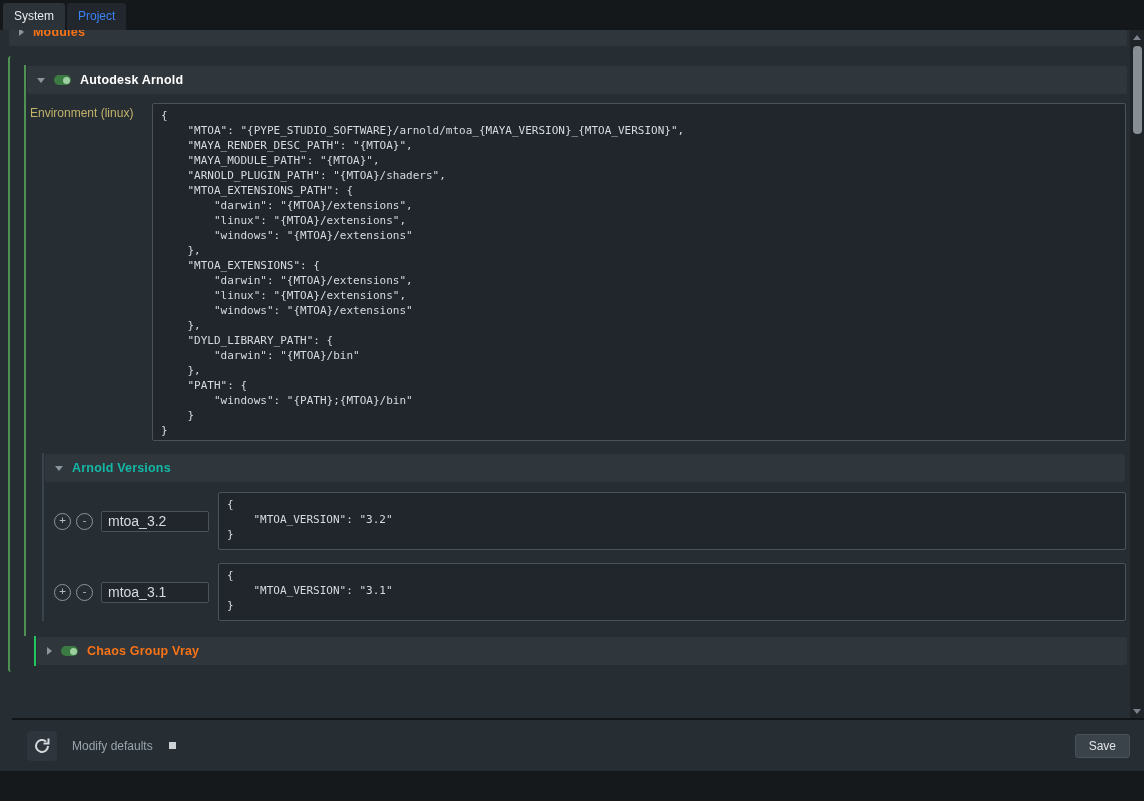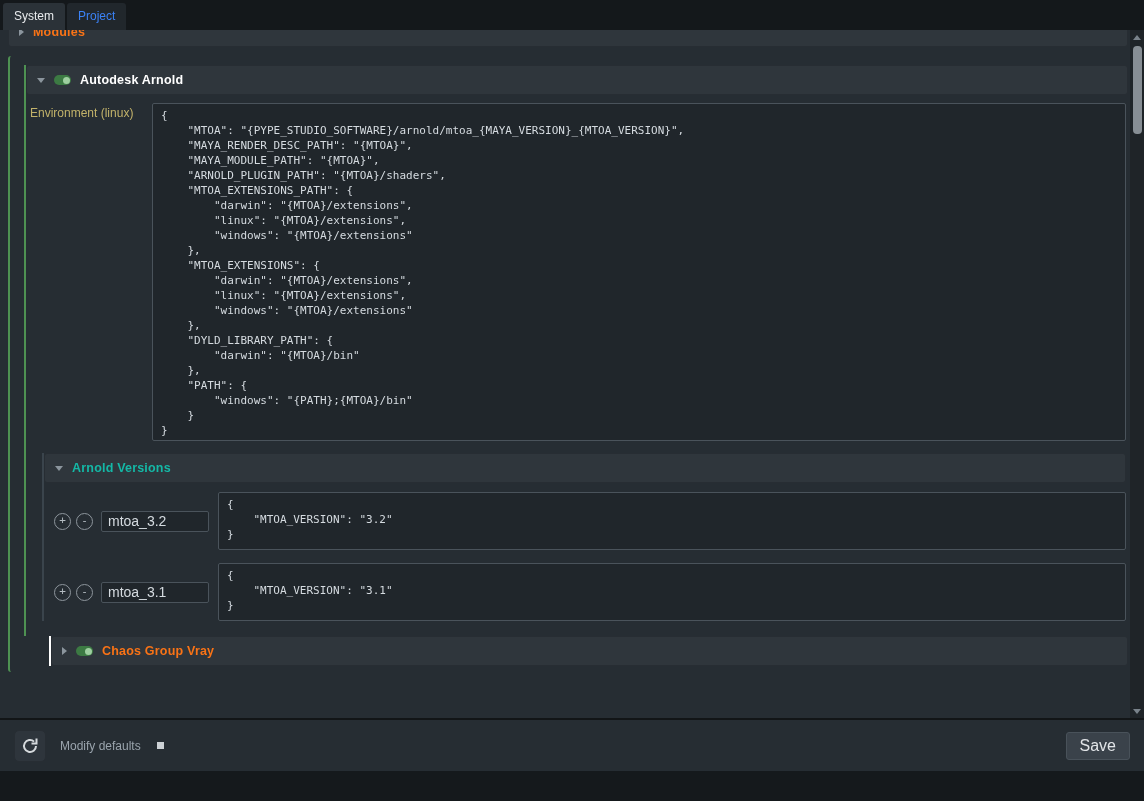--- a/index.html
+++ b/index.html
@@ -60,39 +60,39 @@
     width:17px; height:17px; border-radius:50%; border:1px solid #8d959c; background:transparent;
     color:#b4bcc2; font-size:11px; line-height:14px; text-align:center; padding:0; cursor:default;
     font-family:"DejaVu Sans Mono", monospace;
   }
   .key-input {
     width:108px; height:21px; background:#20262b; border:1px solid #4a535b; border-radius:2px;
     color:#d5dbe0; font-size:14px; padding:0 6px; margin-left:3px; outline:none;
   }
   .ver-box { flex:1; height:58px; margin-left:4px; }
 
-  .section-vray { margin-left:25px; border-left:2px solid #ffffff; }
+  .section-vray { margin-left:10px; border-left:2px solid #22c55e; }
 
   
   .scrollbar { width:14px; background:#1f2428; display:flex; flex-direction:column; align-items:center; flex-shrink:0; }
   .sb-btn { width:14px; height:14px; display:flex; align-items:center; justify-content:center; }
   .sb-up { width:0; height:0; border-left:4px solid transparent; border-right:4px solid transparent; border-bottom:5px solid #79828a; }
   .sb-down { width:0; height:0; border-left:4px solid transparent; border-right:4px solid transparent; border-top:5px solid #79828a; }
   .sb-thumb { width:9px; height:88px; background:#878e94; border-radius:4px; margin-top:2px; }
   .sb-space { flex:1; }
 
   
-  .footer { height:53px; background:#262d33; border-top:2px solid #121517; display:flex; align-items:center; padding:0 14px; gap:14px; flex-shrink:0; }
+  .footer { height:53px; background:#262d33; border-top:2px solid #121517; display:flex; align-items:center; padding:0 14px; gap:14px; flex-shrink:0;margin-left:12px; }
   .refresh-btn { width:32px; height:32px; background:#2e353c; border:1px solid #272d33; border-radius:5px;
     display:flex; align-items:center; justify-content:center; cursor:default; }
   .modify-lbl { font-size:12px; color:#9aa4ad; }
   .modify-sq { width:7px; height:7px; background:#ccd1d5; display:inline-block; margin-left:2px; }
   .spacer { flex:1; }
   .save-btn { background:#3a424a; border:1px solid #49525a; border-radius:3px; color:#e2e5e8;
-    font-size:16px; padding:4px 13px; cursor:default; }
+    font-size:12px; padding:4px 13px; cursor:default; }
 </style>
 </head>
 <body>
 
 <div class="app">
 
   <div class="tabbar">
     <div class="tab active">System</div>
     <div class="tab">Project</div>
   </div>

